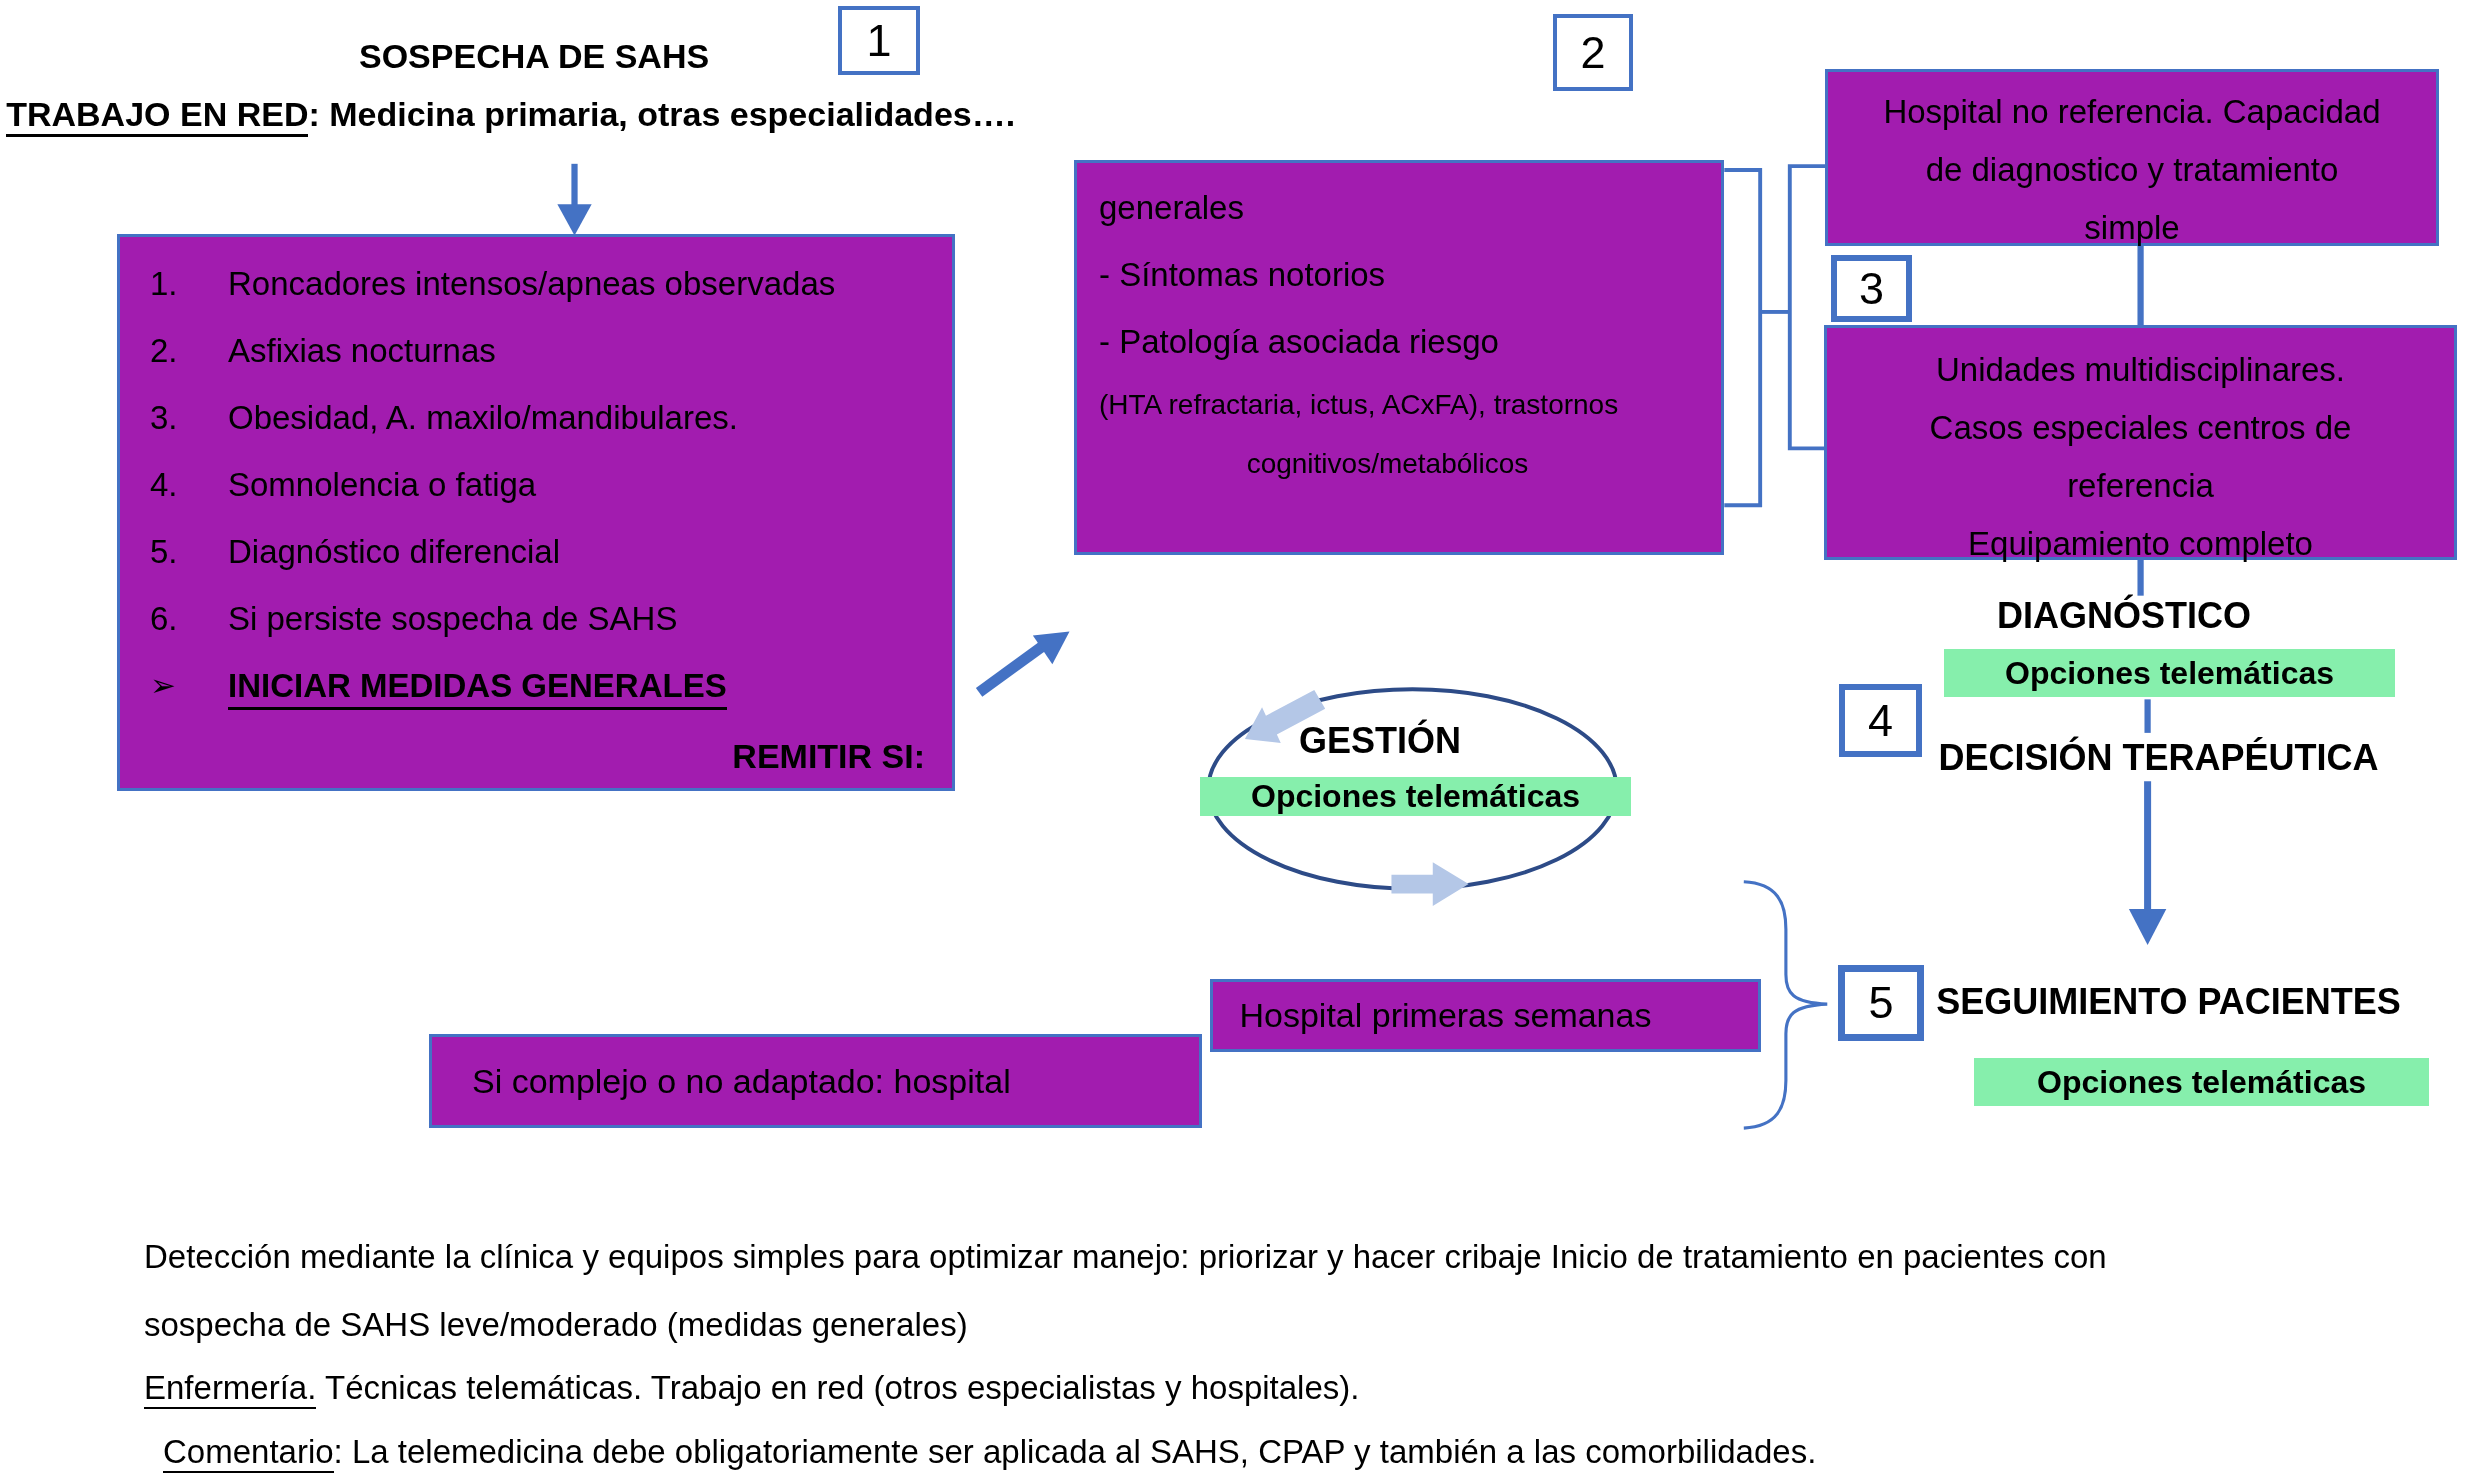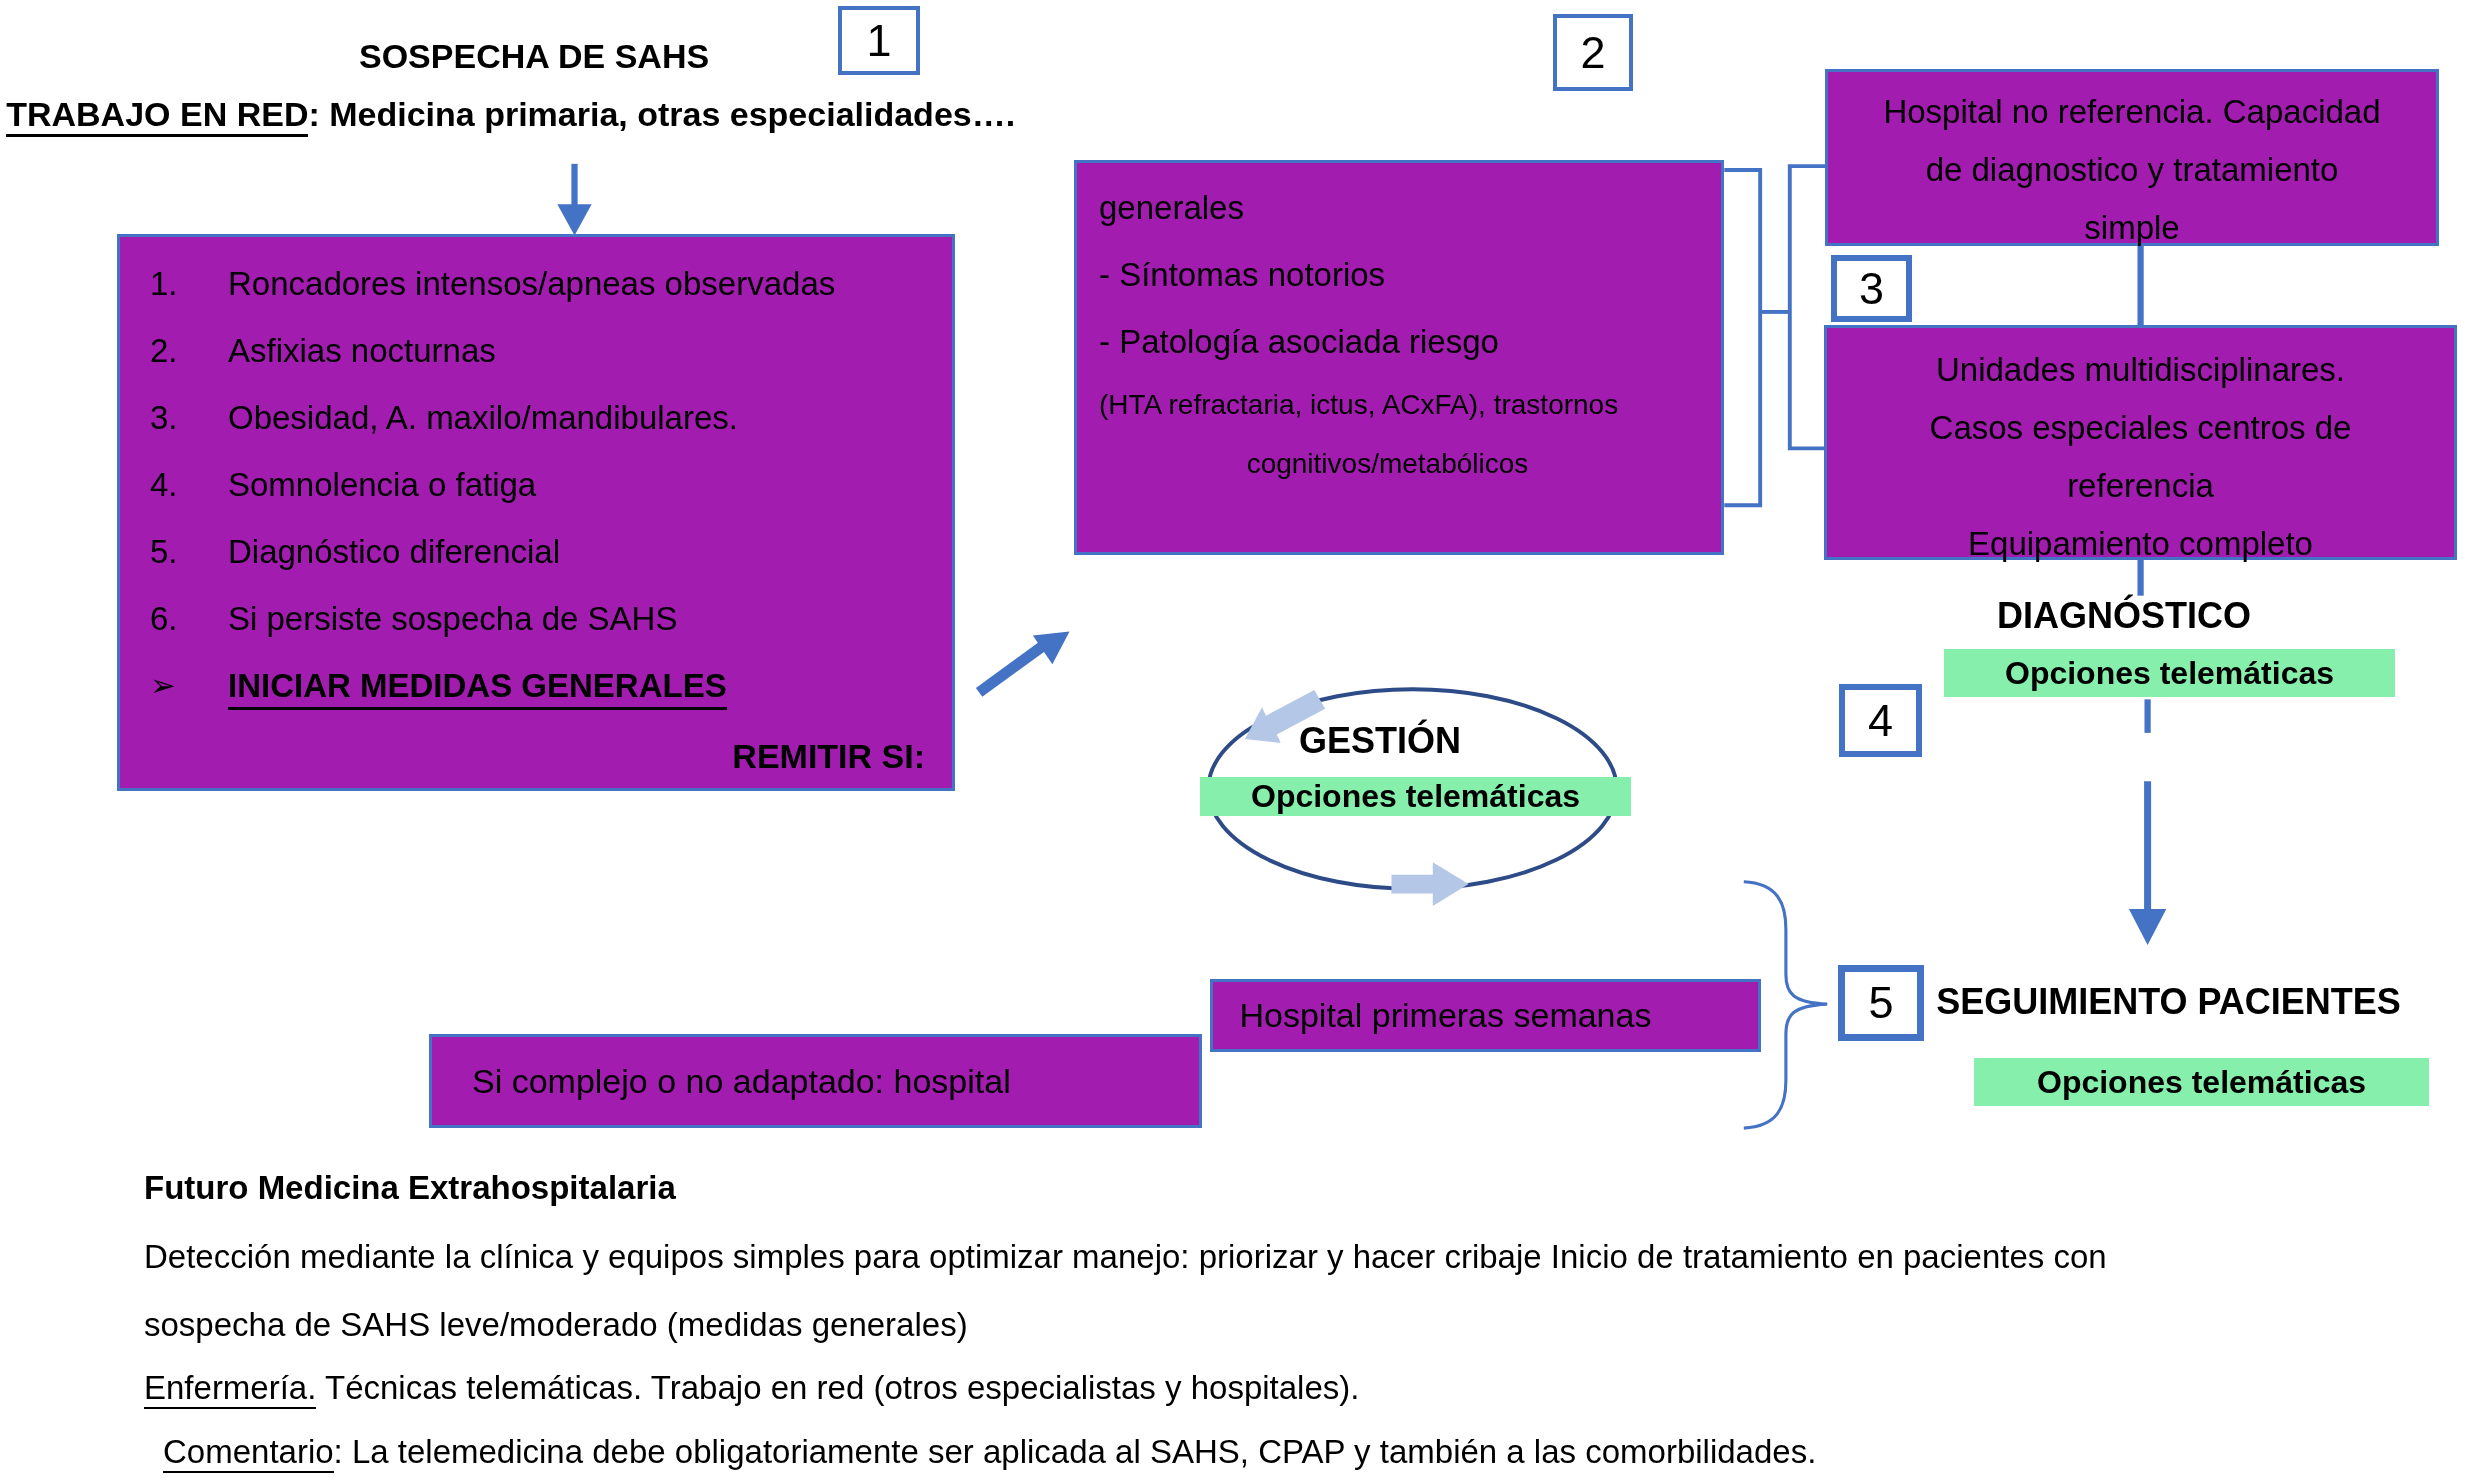--- a/index.html
+++ b/index.html
@@ -126,20 +126,21 @@
     <div>Equipamiento completo</div>
   </div>
 
   <div class="title ctr" style="left:1902px;top:595px;width:444px;">DIAGNÓSTICO</div>
   <div class="green" style="left:1944px;top:649px;width:451px;height:48px;">
       <span>Opciones telemáticas</span>
     </div>
   <div class="numbx" style="left:1839px;top:684px;width:83px;height:73px;border-width:6.2px;">
       <span>4</span>
     </div>
+  <div class="title ctr" style="left:1917px;top:737px;width:483px;">DECISIÓN TERAPÉUTICA</div>
 
   <div class="title" style="left:1299px;top:720px;">GESTIÓN</div>
   <div class="green" style="left:1200px;top:777px;width:431px;height:39px;">
       <span>Opciones telemáticas</span>
     </div>
 
   <div class="bx" style="left:429px;top:1034px;width:773px;height:94px;display:flex;align-items:center;padding-left:40px;font-size:34px;">
       <span>Si  complejo o no adaptado: hospital</span>
     </div>
   <div class="bx" style="left:1210px;top:979px;width:551px;height:73px;display:flex;align-items:center;padding-left:26.5px;font-size:34px;">
@@ -147,21 +148,20 @@
     </div>
 
   <div class="numbx" style="left:1838px;top:965px;width:86px;height:76px;border-width:7px;">
       <span>5</span>
     </div>
   <div class="title ctr" style="left:1927px;top:981px;width:483px;">SEGUIMIENTO PACIENTES</div>
   <div class="green" style="left:1974px;top:1058px;width:455px;height:48px;">
       <span>Opciones telemáticas</span>
     </div>
 
-  <div class="ftline b" style="left:144px;top:1169px;">Futuro Medicina  Extrahospitalaria</div>
   <div class="ftline" style="left:144px;top:1238px;">Detección mediante la clínica y  equipos  simples para optimizar manejo: priorizar y hacer cribaje Inicio de tratamiento en pacientes con</div>
   <div class="ftline" style="left:144px;top:1306px;">sospecha de SAHS leve/moderado (medidas generales)</div>
   <div class="ftline" style="left:144px;top:1369px;">
     <span class="u" style="border-bottom-width:2.3px;">Enfermería.</span><span> Técnicas telemáticas. Trabajo en red (otros especialistas y hospitales).</span>
   </div>
   <div class="ftline" style="left:144px;top:1433px;margin-left:19px;">
     <span class="u" style="border-bottom-width:2.3px;">Comentario</span><span>: La telemedicina debe obligatoriamente  ser aplicada al SAHS, CPAP y también a las comorbilidades.</span>
   </div>
 
 </div>

